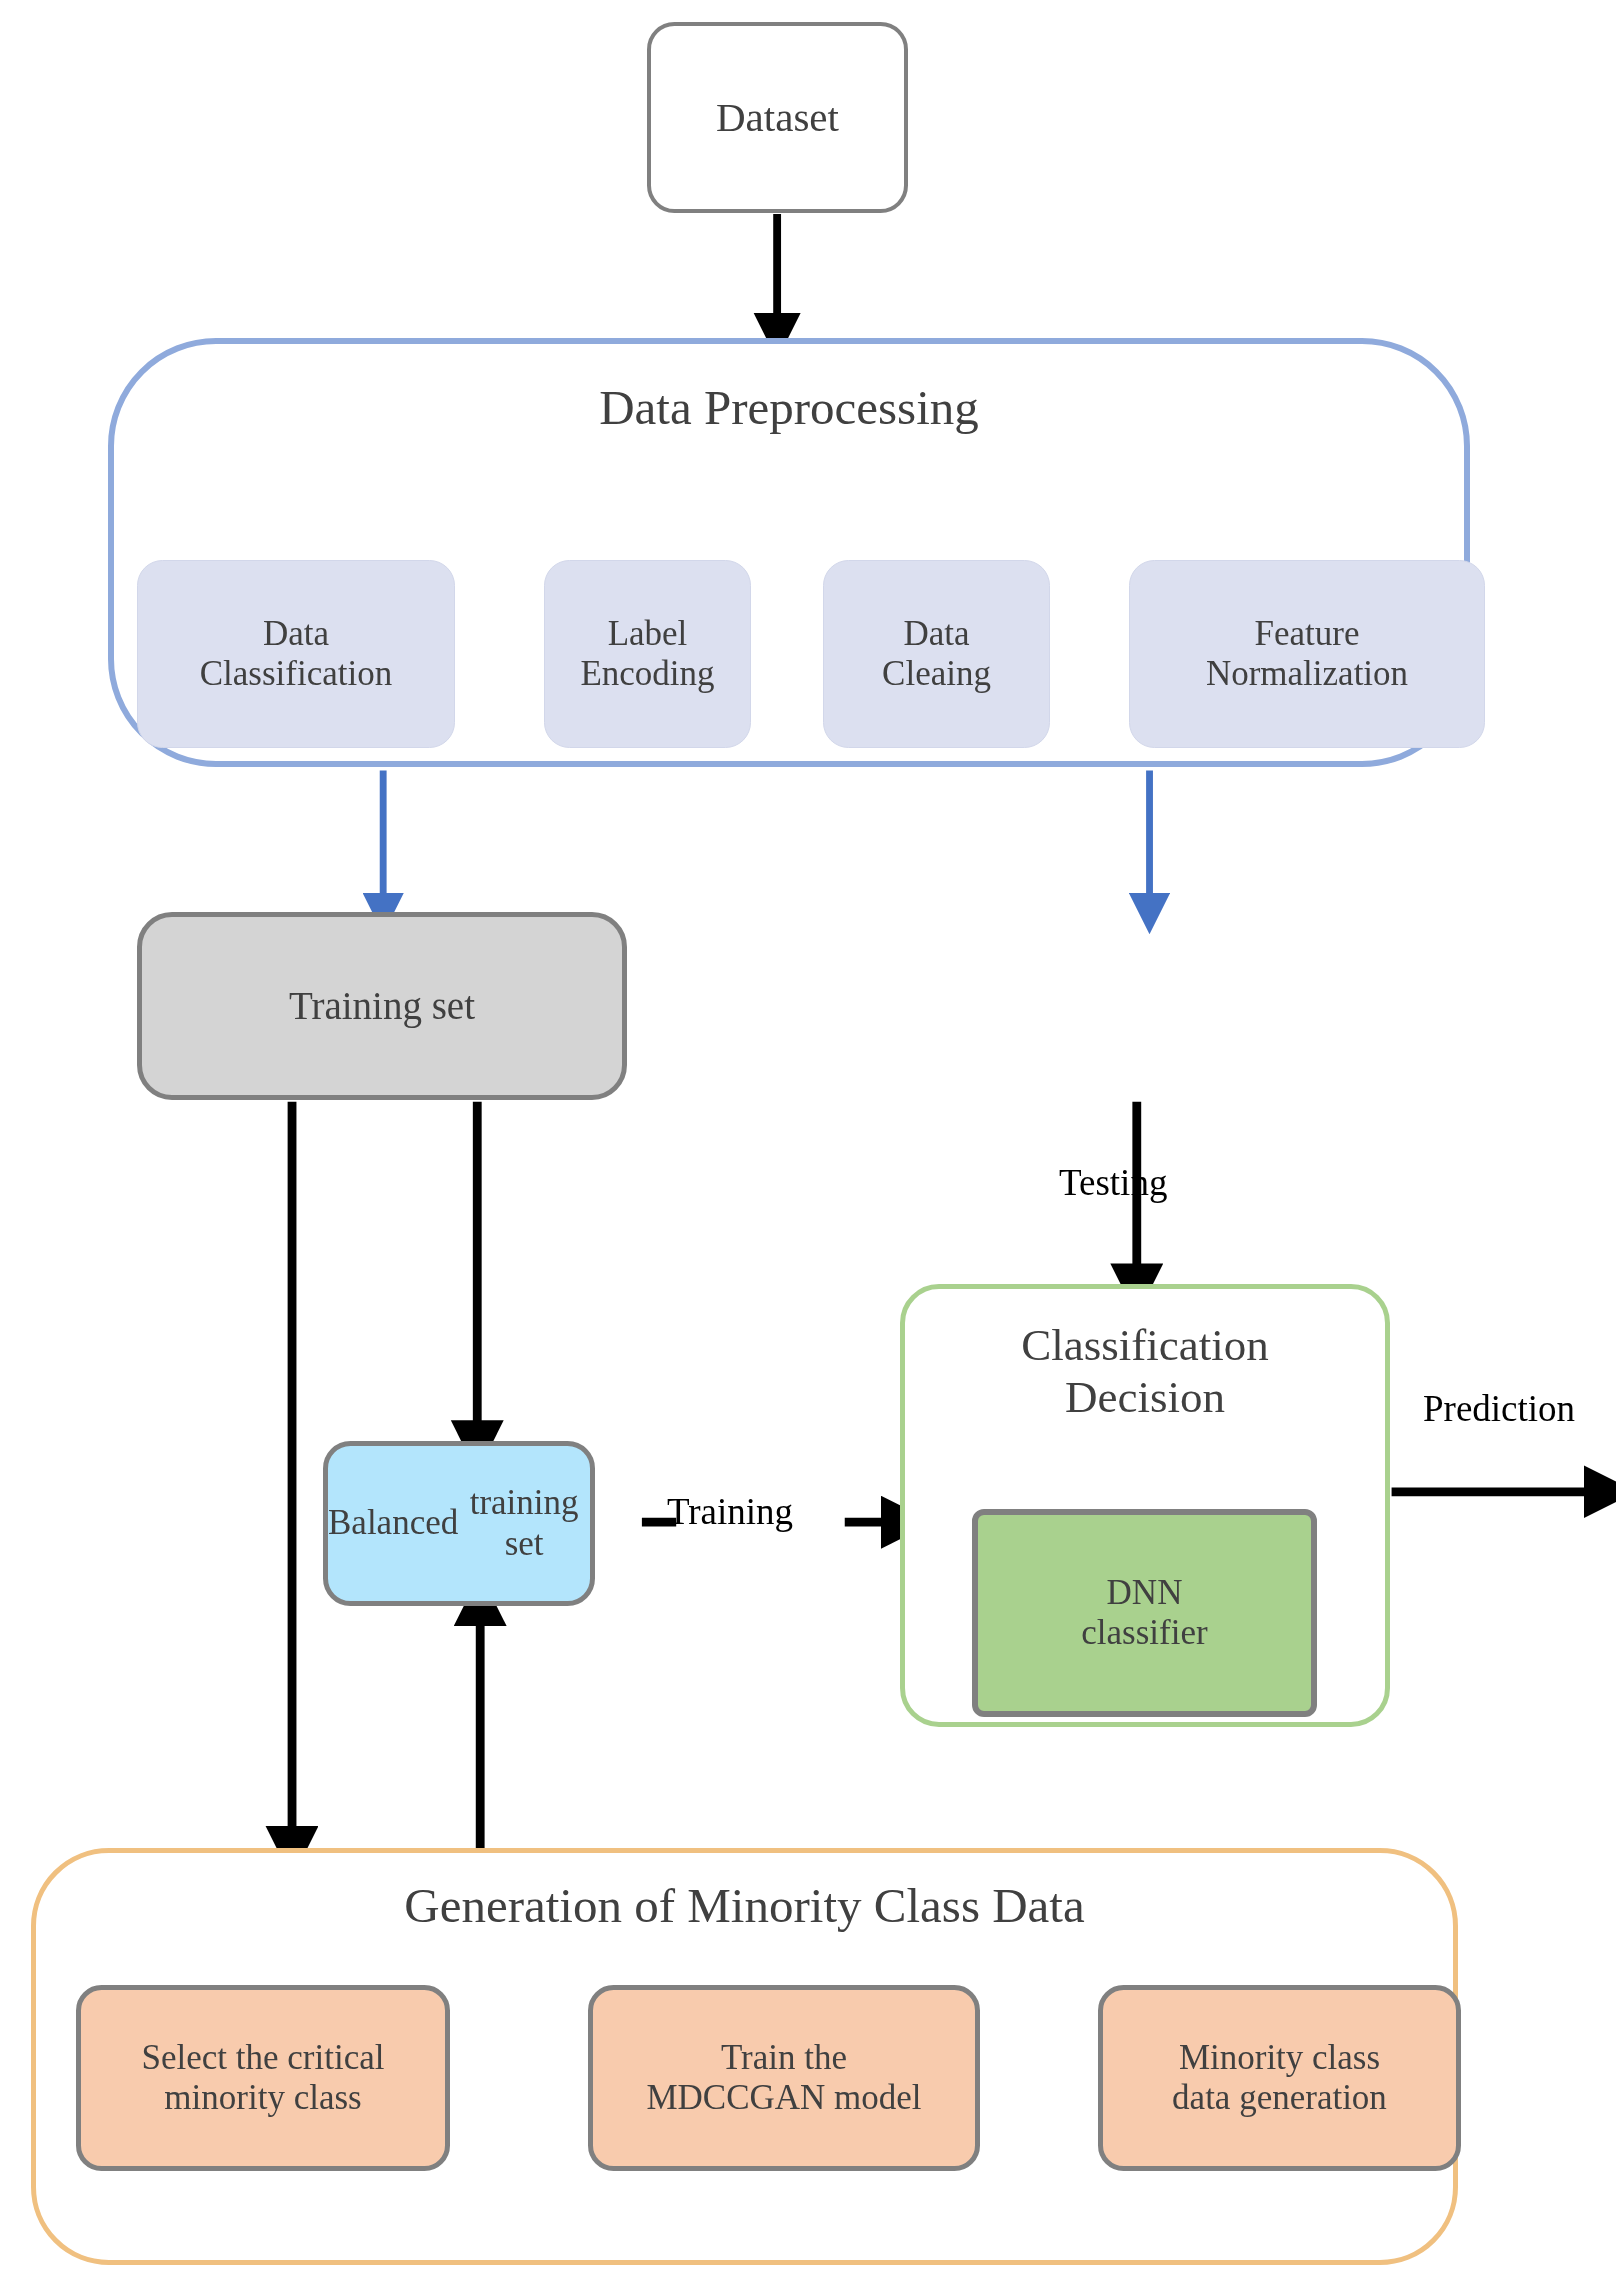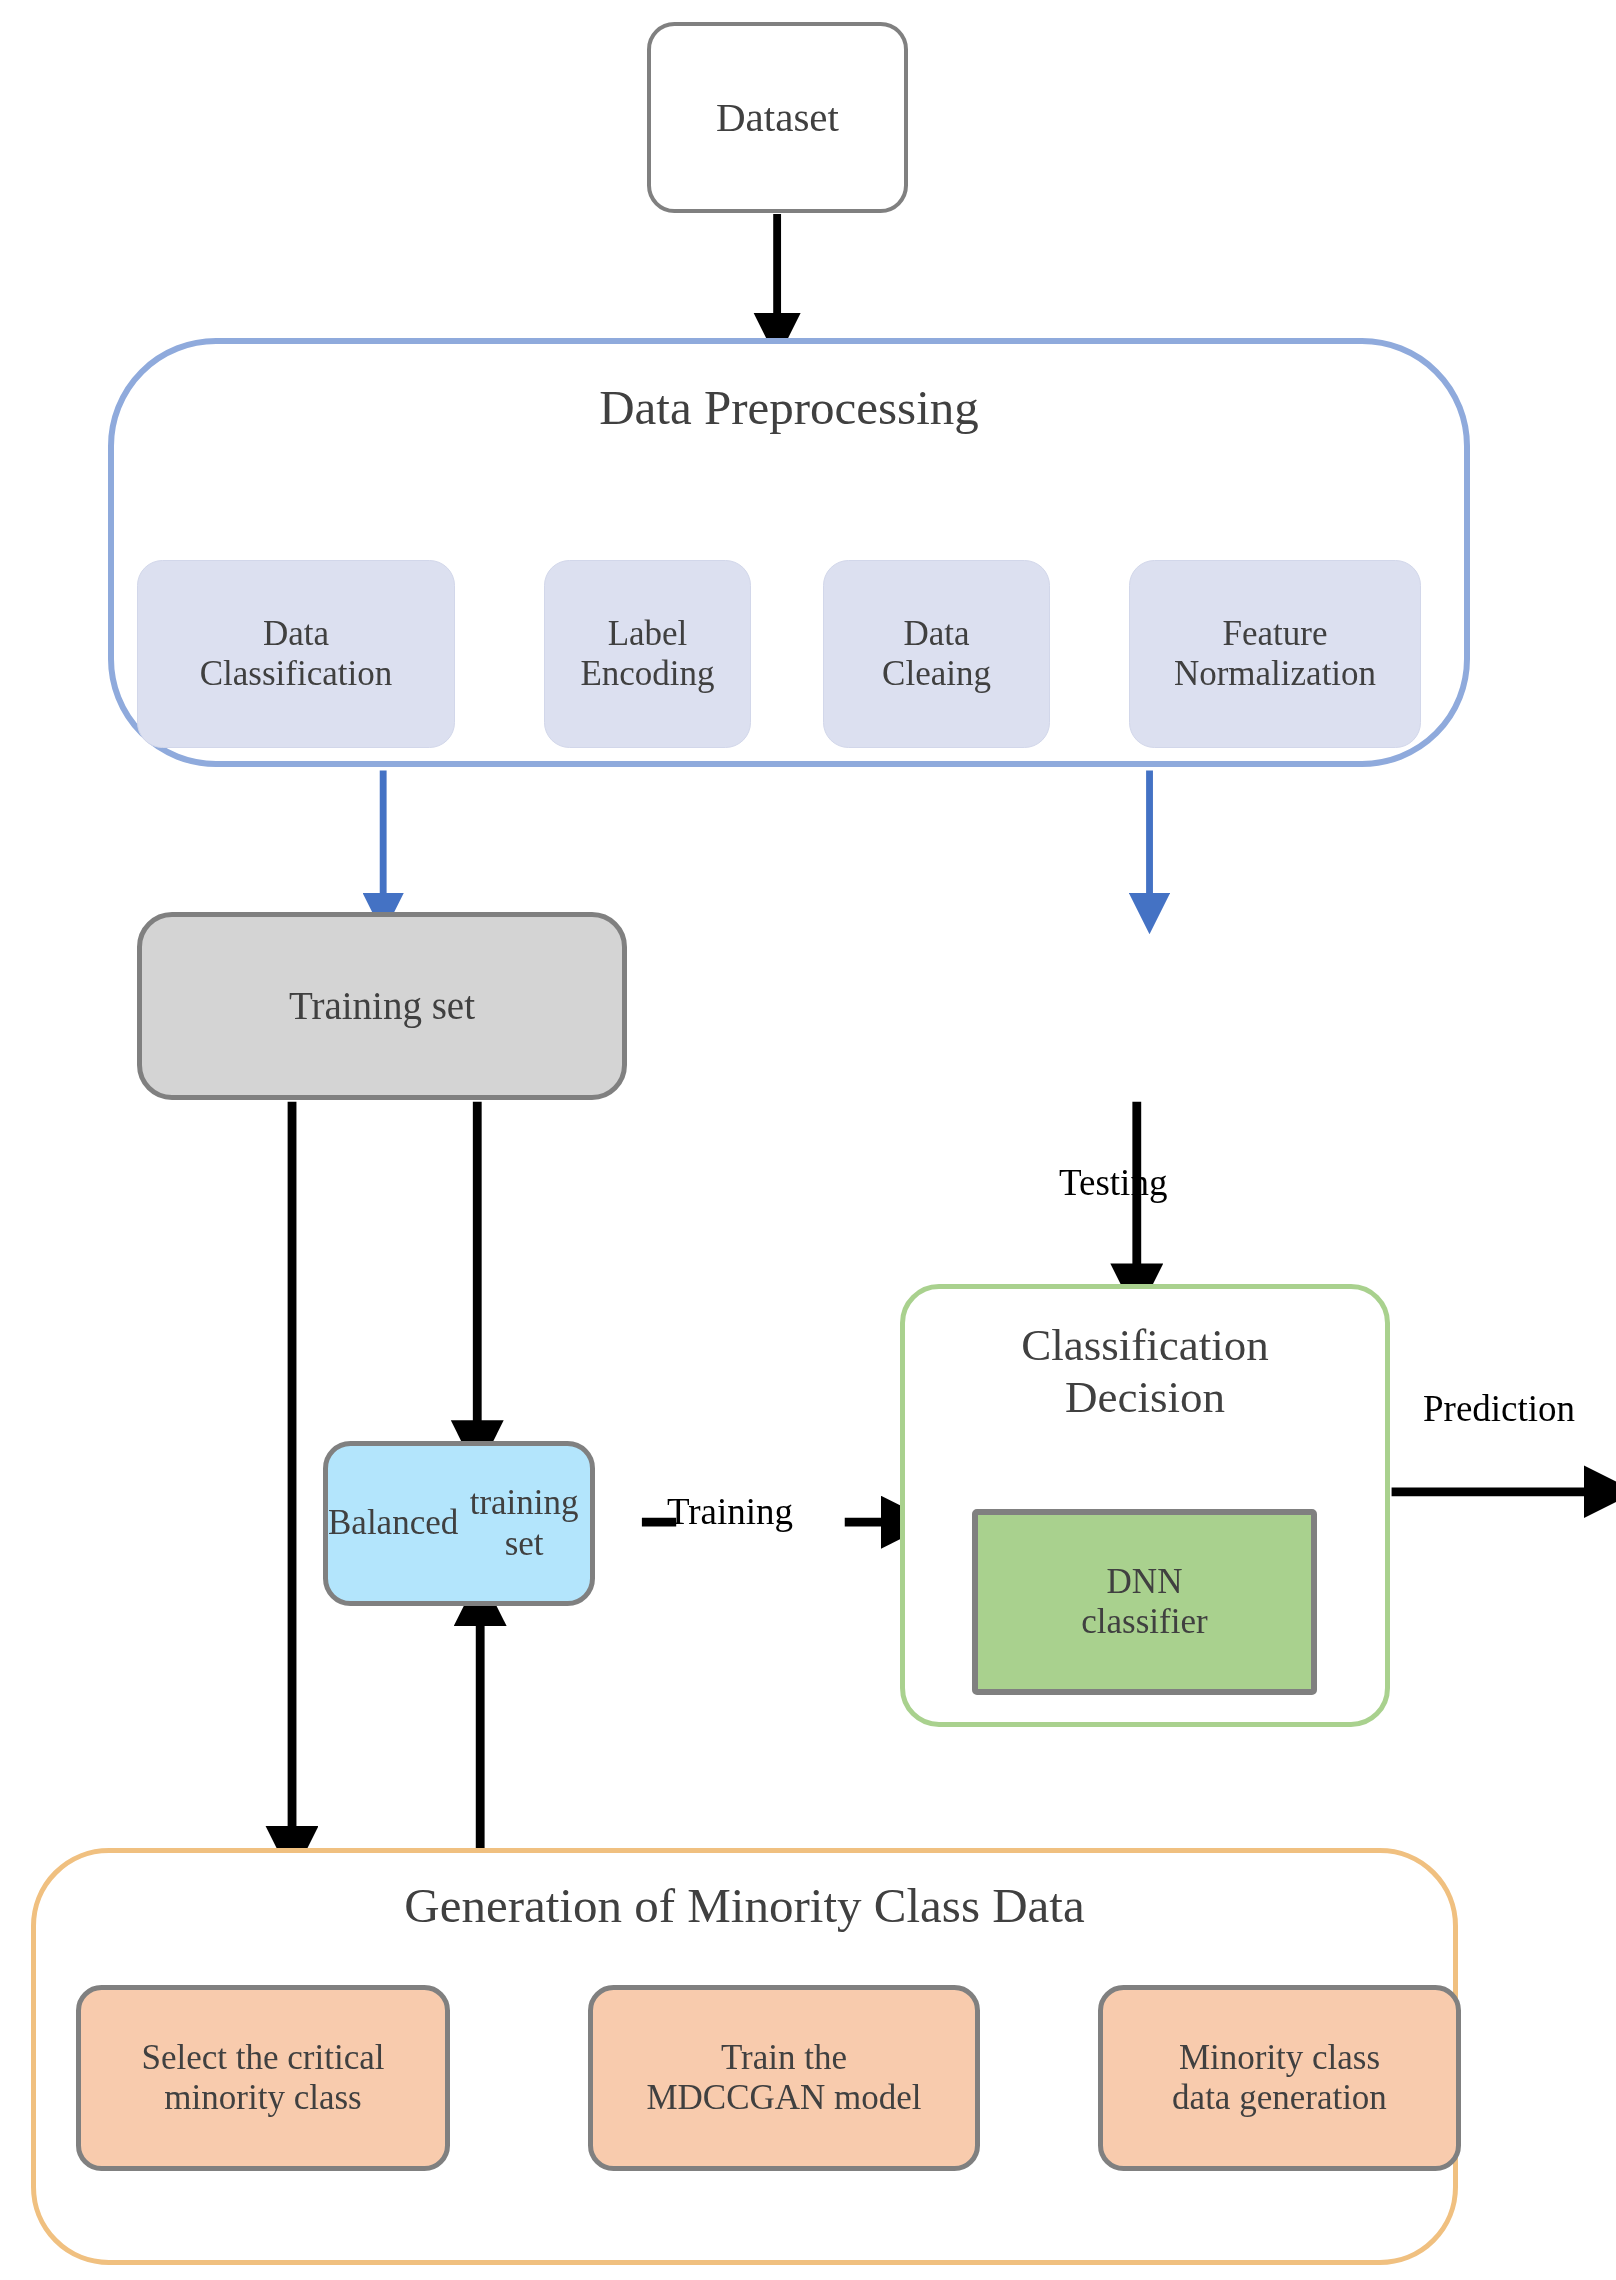--- a/index.html
+++ b/index.html
@@ -51,21 +51,21 @@
     top: 560px; height: 188px;
     background: #dce0f0;
     border: 1px solid #d2d7ea;
     border-radius: 25.5px;
     font-size: 35px;
     flex-direction: column;
   }
   #pp-box-0 { left: 137px; width: 318px; }
   #pp-box-1 { left: 534px; width: 207px; margin-left: 10px; }
   #pp-box-2 { left: 823px; width: 227px; }
-  #pp-box-3 { left: 1129px; width: 292px; }
+  #pp-box-3 { left: 1129px; width: 356px; }
 
   
   .gray-box {
     background: #d4d4d4;
     border: 5.9px solid #808080;
     border-radius: 35px;
     font-size: 39px;
   }
   #training-set-box { left: 137px; top: 912px; width: 490px; height: 188px; }
   #testing-set-box  { left: 941px; top: 912px; width: 382px; height: 188px; }
@@ -86,24 +86,24 @@
     border: 5.9px solid #a9d18e;
     border-radius: 39px;
     background: #ffffff;
   }
   #classification-title {
     left: 900px; top: 1313px; width: 490px; height: 118px;
     font-size: 45px;
     flex-direction: column;
   }
   #dnn-box {
-    left: 972px; top: 1509px; width: 345px; height: 186px;
+    left: 972px; top: 1509px; width: 345px; height: 208px;
     background: #a9d18e;
     border: 6.9px solid #808080;
-    border-radius: 5px;
+    border-radius: 12px;
     font-size: 35px;
     flex-direction: column;
   }
 
   
   #generation-container {
     left: 31px; top: 1848px; width: 1427px; height: 417px;
     border: 5.9px solid #f0c080;
     border-radius: 78px/78px;
     background: #ffffff;

